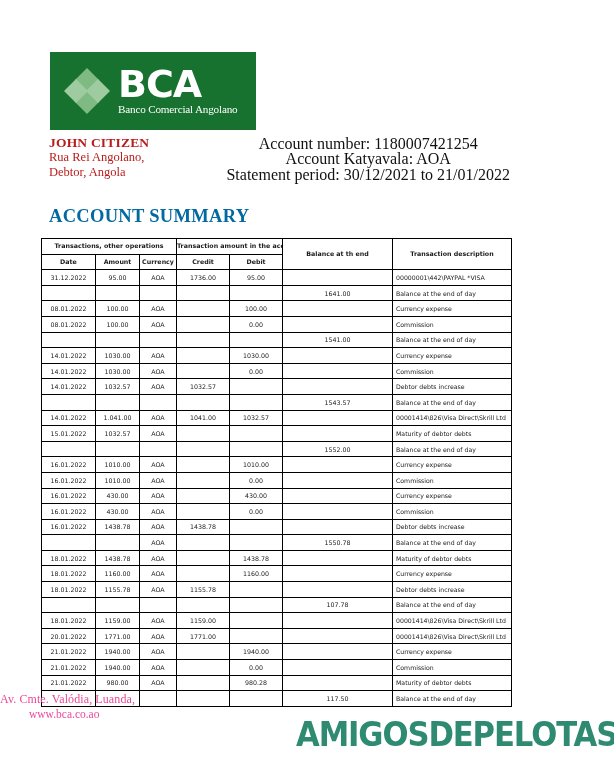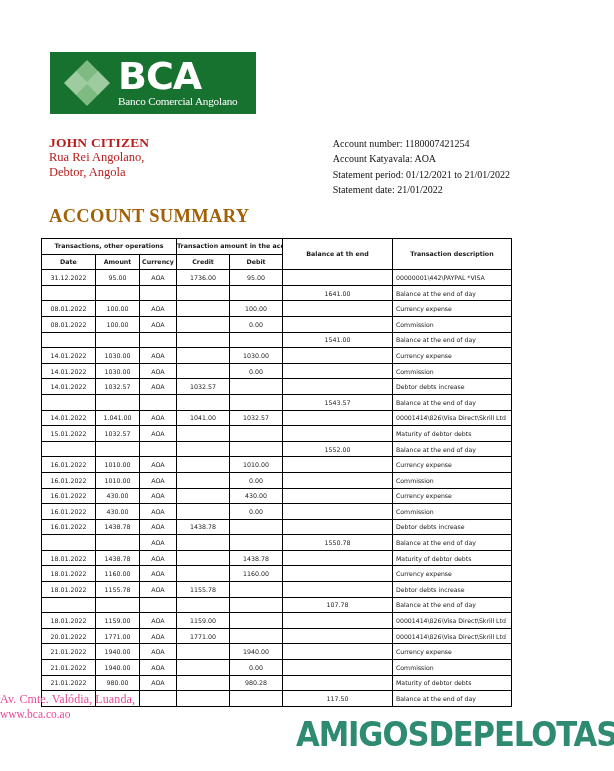--- a/index.html
+++ b/index.html
@@ -14,21 +14,21 @@
     font-family: "Liberation Serif", serif;
     overflow: hidden;
   }
 
   
   .logo-box {
     position: absolute;
     left: 50px;
     top: 52px;
     width: 206px;
-    height: 62px;
+    height: 78px;
     background: #17722f;
     display: flex;
     align-items: center;
   }
   .logo-diamond-wrap {
     width: 58px;
     height: 54px;
     margin-left: 8px;
     position: relative;
     flex: none;
@@ -68,35 +68,35 @@
   }
   .holder-name {
     font-weight: bold;
     font-size: 13.5px;
     letter-spacing: 0.2px;
   }
   .account-block {
     position: absolute;
     right: 104px;
     top: 136px;
-    text-align: left;
-    font-size: 10px;
+    text-align: center;
+    font-size: 16px;
     line-height: 15.4px;
     color: #111;
   }
 
   
   .section-title {
     position: absolute;
     left: 49px;
     top: 206px;
     font-size: 18.5px;
     font-weight: bold;
     letter-spacing: 0.3px;
-    color: #a16207;
+    color: #0369a1;
   }
 
   
   .stmt-table {
     position: absolute;
     left: 41px;
     top: 238px;
     width: 470px;
     border-collapse: collapse;
     font-family: "DejaVu Sans", sans-serif;
@@ -144,21 +144,21 @@
     position: absolute;
     left: 0;
     right: 0;
     top: 692px;
     text-align: left;
     font-size: 12px;
     line-height: 15px;
     color: #ec4899;
   }
   .footer .addr { letter-spacing: 0.1px; }
-  .footer .site { font-size: 11.5px; }
+  .footer .site { font-size: 11.5px; margin-left: 29px; }
 
   
   .watermark {
     position: absolute;
     left: 296px;
     top: 718px;
     font-family: "DejaVu Sans", sans-serif;
     font-weight: bold;
     font-size: 33px;
     line-height: 34px;
@@ -193,22 +193,21 @@
 
 <div class="holder-block">
   <div class="holder-name">JOHN CITIZEN</div>
   <div>Rua Rei Angolano,</div>
   <div>Debtor, Angola</div>
 </div>
 
 <div class="account-block">
   <div>Account number: 1180007421254</div>
   <div>Account Katyavala: AOA</div>
-  <div>Statement period: 01/12/2021 to 21/01/2022</div>
-  <div>Statement date: 21/01/2022</div>
+  <div>Statement period: 30/12/2021 to 21/01/2022</div>
 </div>
 
 <div class="section-title">ACCOUNT SUMMARY</div>
 
 <table class="stmt-table">
   <colgroup>
     <col class="col-date">
       <col class="col-amount">
       <col class="col-cur">
     <col class="col-credit">

